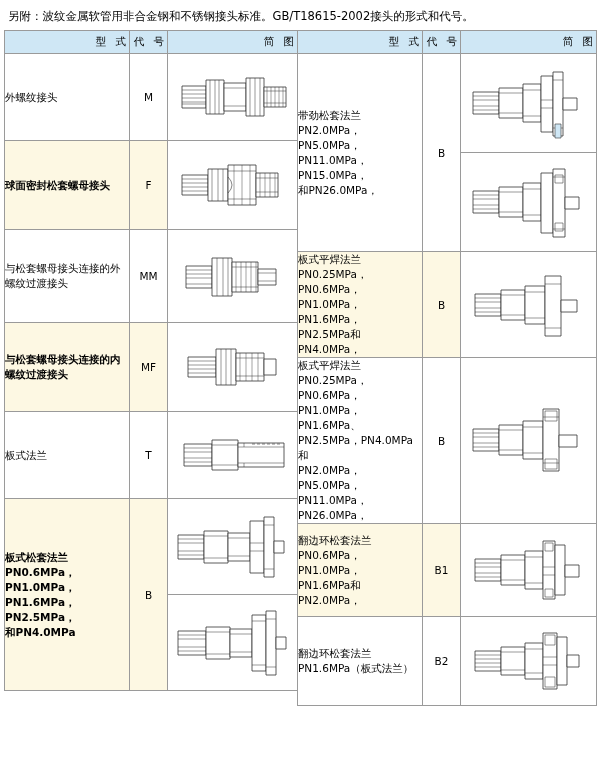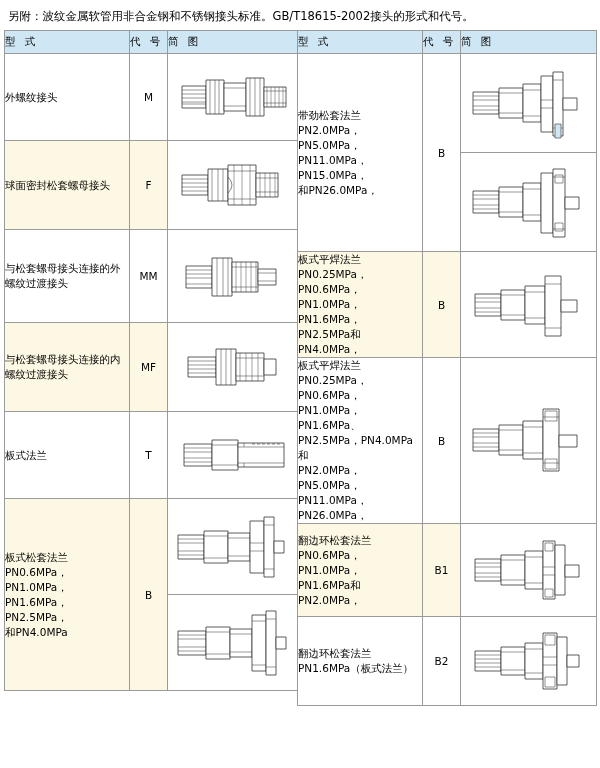--- a/index.html
+++ b/index.html
@@ -39,21 +39,21 @@
     table-layout:fixed;
   }
   table.grid td, table.grid th{
     border:1px solid #9a9a9a;
     padding:0;
     font-size:10.5px;
     font-weight:normal;
   }
   .hdr td{
     background:#cfe7f5;
-    text-align:left;
+    text-align:right;
     height:22px;
     font-size:11px;
     letter-spacing:3px;
     color:#000;
   }
   .cell-text{
     padding:4px 5px;
     line-height:15px;
     font-size:10.5px;
     vertical-align:middle;
@@ -122,21 +122,21 @@
                     <path d="M92 27 L92 47 L114 47 L114 27 Z" fill="#fff"></path>
                     <path d="M92 31 L114 31 M92 43 L114 43" stroke-width="0.5"></path>
                     <path d="M95 27 L95 47 M99 27 L99 47 M103 27 L103 47 M107 27 L107 47 M111 27 L111 47" stroke-width="0.45"></path>
                   </g>
                 </svg>
               </div>
             </td>
           </tr>
 
           <tr>
-            <td class="cell-text c-yellow" style="height: 88px; white-space: pre-line;">球面密封松套螺母接头</td>
+            <td class="cell-text c-yellow" style="height: 88px; white-space: pre-line; font-weight: bold;">球面密封松套螺母接头</td>
             <td class="c-code c-yellow">F</td>
             <td class="c-fig">
               <div class="fig-wrap">
                 <svg width="122" height="76" viewBox="0 0 122 76">
                   <g fill="none" stroke="#333" stroke-width="0.8">
                     <path d="M10 28 L10 48 L36 48 L36 28 Z" fill="#fff"></path>
                     <path d="M10 32 L36 32 M10 36 L36 36 M10 40 L36 40 M10 44 L36 44" stroke-width="0.5"></path>
                     <path d="M36 22 L36 54 L56 54 L56 22 Z" fill="#fff"></path>
                     <path d="M40 22 L40 54 M46 22 L46 54 M51 22 L51 54" stroke-width="0.5"></path>
                     <path d="M56 18 L56 58 L84 58 L84 18 Z" fill="#fff"></path>
@@ -168,21 +168,21 @@
                     <path d="M64 26 L64 56 M69 26 L69 56 M74 26 L74 56 M79 26 L79 56 M84 26 L84 56" stroke-width="0.45"></path>
                     <path d="M86 33 L86 49 L104 49 L104 33 Z" fill="#fff"></path>
                     <path d="M86 37 L104 37 M86 45 L104 45" stroke-width="0.5"></path>
                   </g>
                 </svg>
               </div>
             </td>
           </tr>
 
           <tr>
-            <td class="cell-text c-yellow" style="height: 88px; white-space: pre-line;">与松套螺母接头连接的内螺纹过渡接头</td>
+            <td class="cell-text c-yellow" style="height: 88px; white-space: pre-line; font-weight: bold;">与松套螺母接头连接的内螺纹过渡接头</td>
             <td class="c-code c-yellow">MF</td>
             <td class="c-fig">
               <div class="fig-wrap">
                 <svg width="122" height="76" viewBox="0 0 122 76">
                   <g fill="none" stroke="#333" stroke-width="0.8">
                     <path d="M16 28 L16 48 L44 48 L44 28 Z" fill="#fff"></path>
                     <path d="M16 32 L44 32 M16 36 L44 36 M16 40 L44 40 M16 44 L44 44" stroke-width="0.5"></path>
                     <path d="M44 20 L44 56 L64 56 L64 20 Z" fill="#fff"></path>
                     <path d="M49 20 L49 56 M54 20 L54 56 M59 20 L59 56" stroke-width="0.5"></path>
                     <path d="M64 24 L64 52 L92 52 L92 24 Z" fill="#fff"></path>
@@ -210,21 +210,21 @@
                     <path d="M66 29 L112 29 M66 45 L112 45" stroke-width="0.5"></path>
                     <path d="M72 25 L72 29 M72 45 L72 49" stroke-width="0.5"></path>
                     <path d="M80 26 L108 26" stroke-dasharray="3 2" stroke-width="0.6"></path>
                   </g>
                 </svg>
               </div>
             </td>
           </tr>
 
           <tr>
-            <td class="cell-text c-yellow" rowspan="2" style="height: 190px; white-space: pre-line;">板式松套法兰
+            <td class="cell-text c-yellow" rowspan="2" style="height: 190px; white-space: pre-line; font-weight: bold;">板式松套法兰
 PN0.6MPa，PN1.0MPa，
 PN1.6MPa，PN2.5MPa，
 和PN4.0MPa</td>
             <td class="c-code c-yellow" rowspan="2">B</td>
             <td class="c-fig" style="height:95px;">
               <div class="fig-wrap">
                 <svg width="122" height="88" viewBox="0 0 122 88">
                   <g fill="none" stroke="#333" stroke-width="0.8">
                     <path d="M6 32 L6 56 L32 56 L32 32 Z" fill="#fff"></path>
                     <path d="M6 36 L32 36 M6 40 L32 40 M6 48 L32 48 M6 52 L32 52" stroke-width="0.5"></path>

